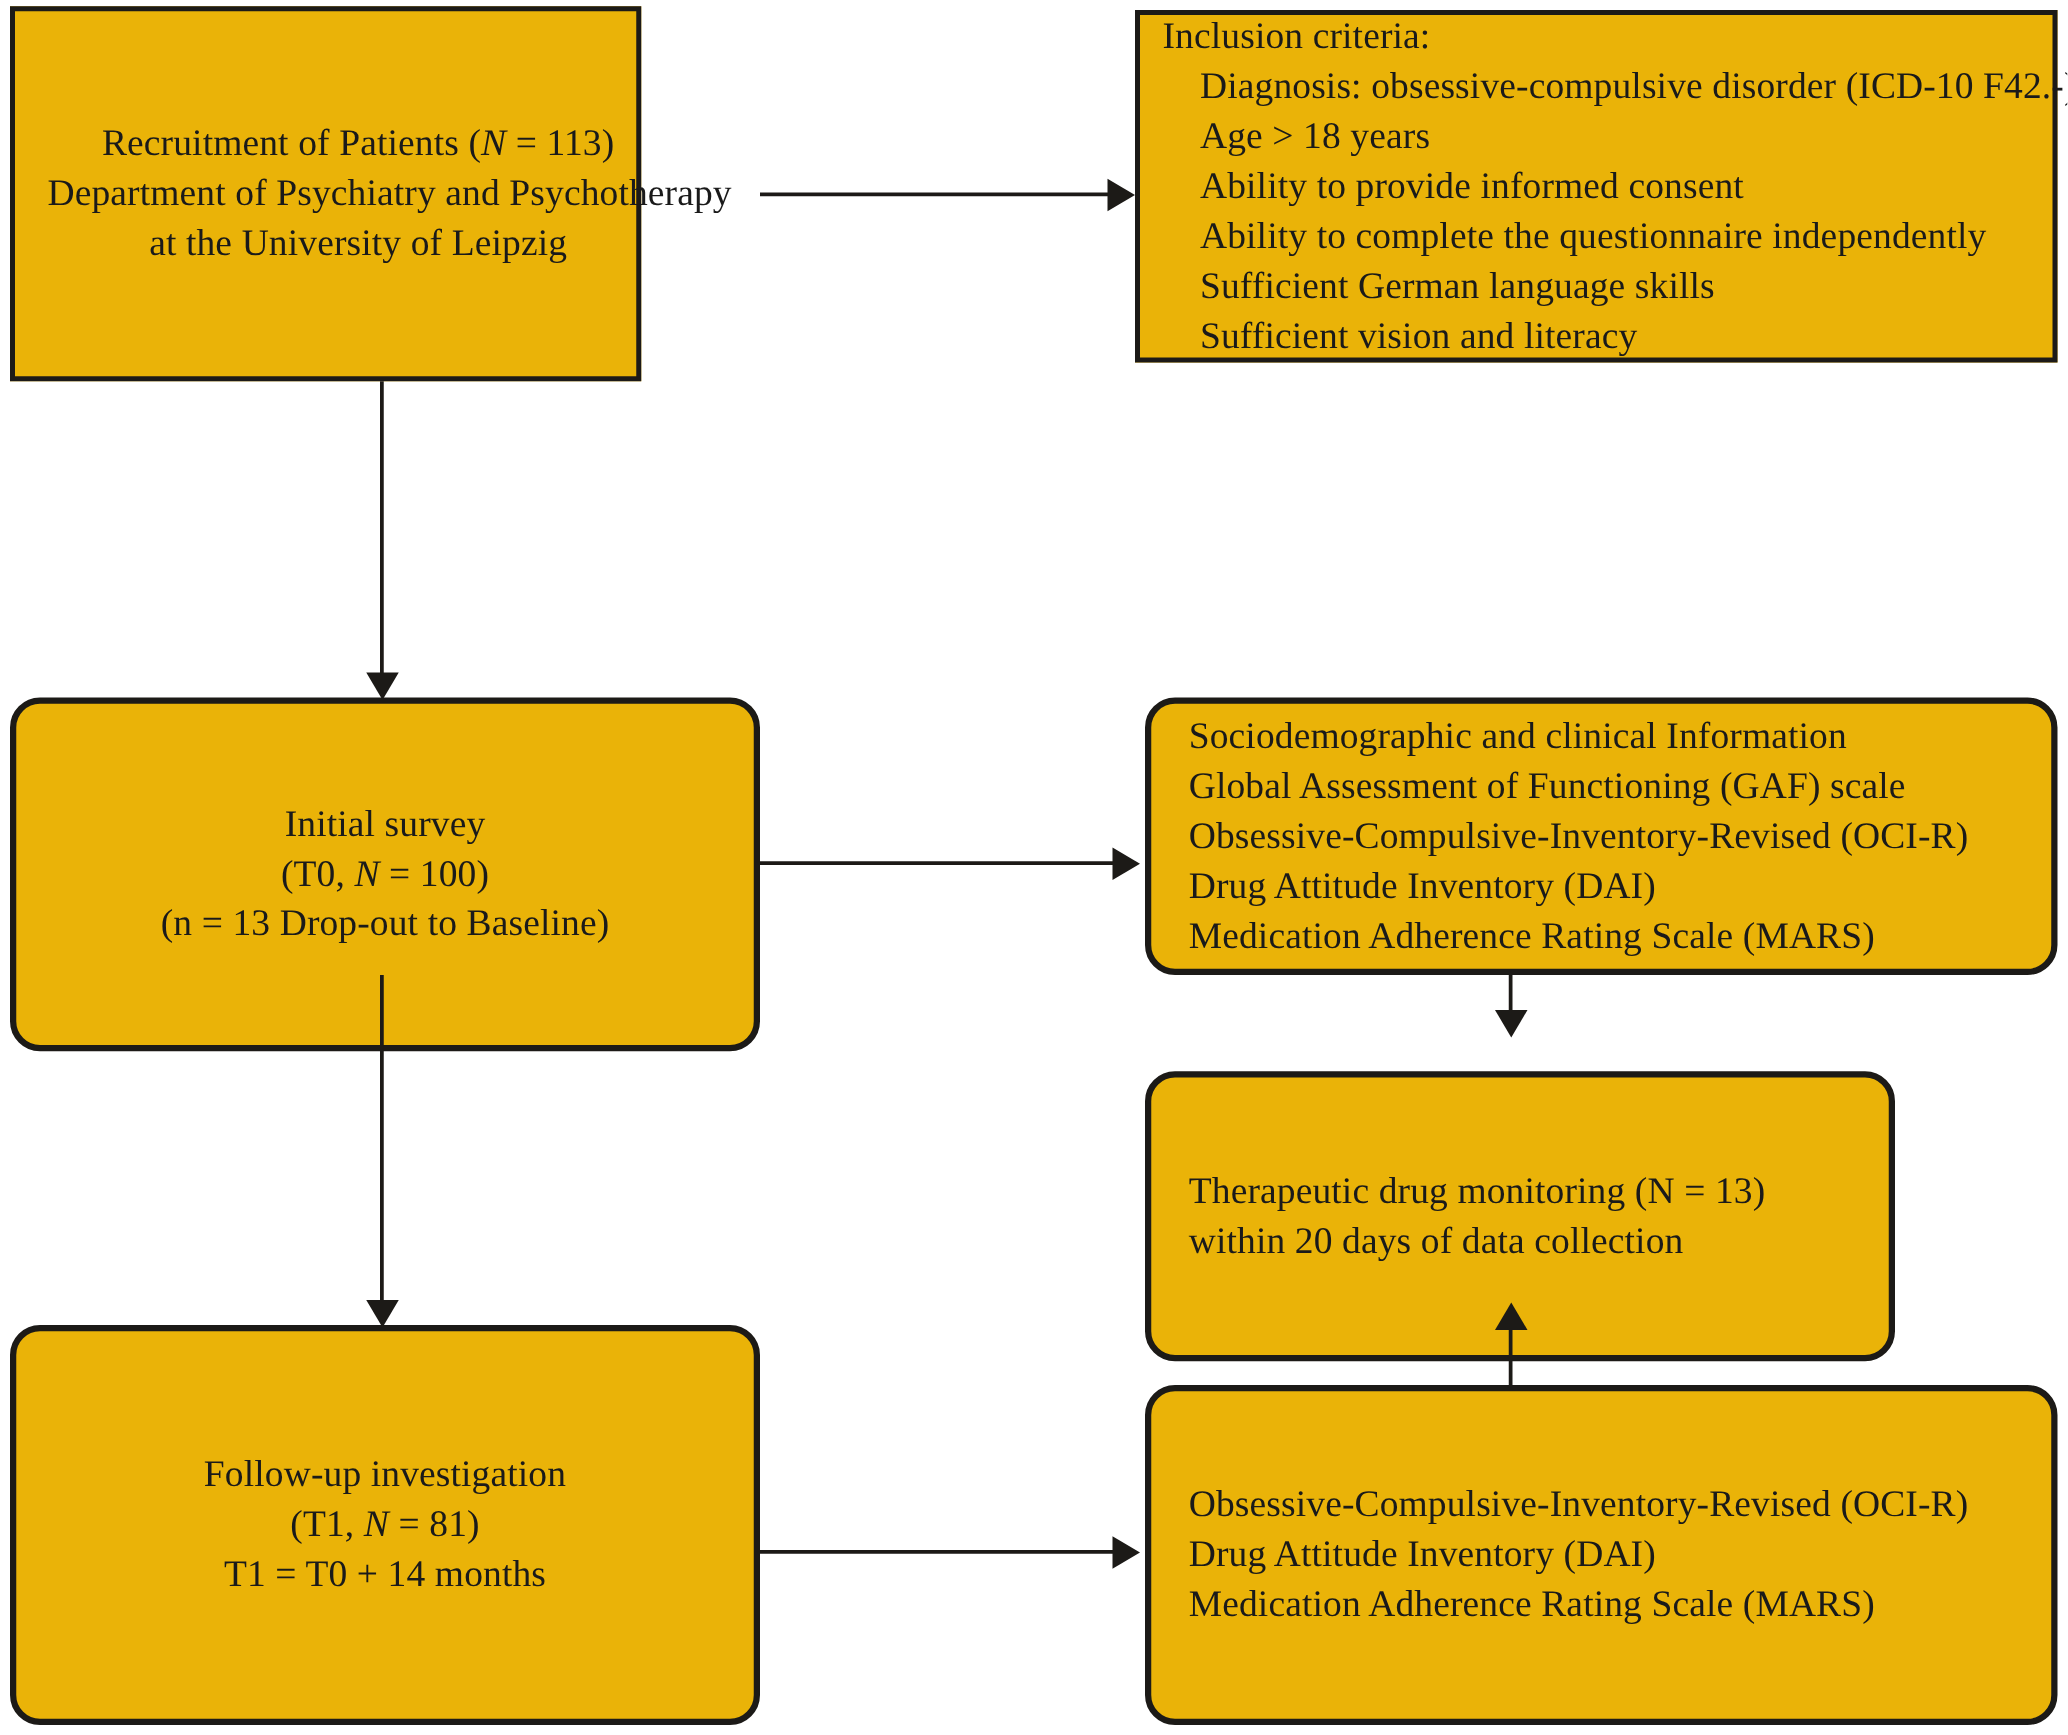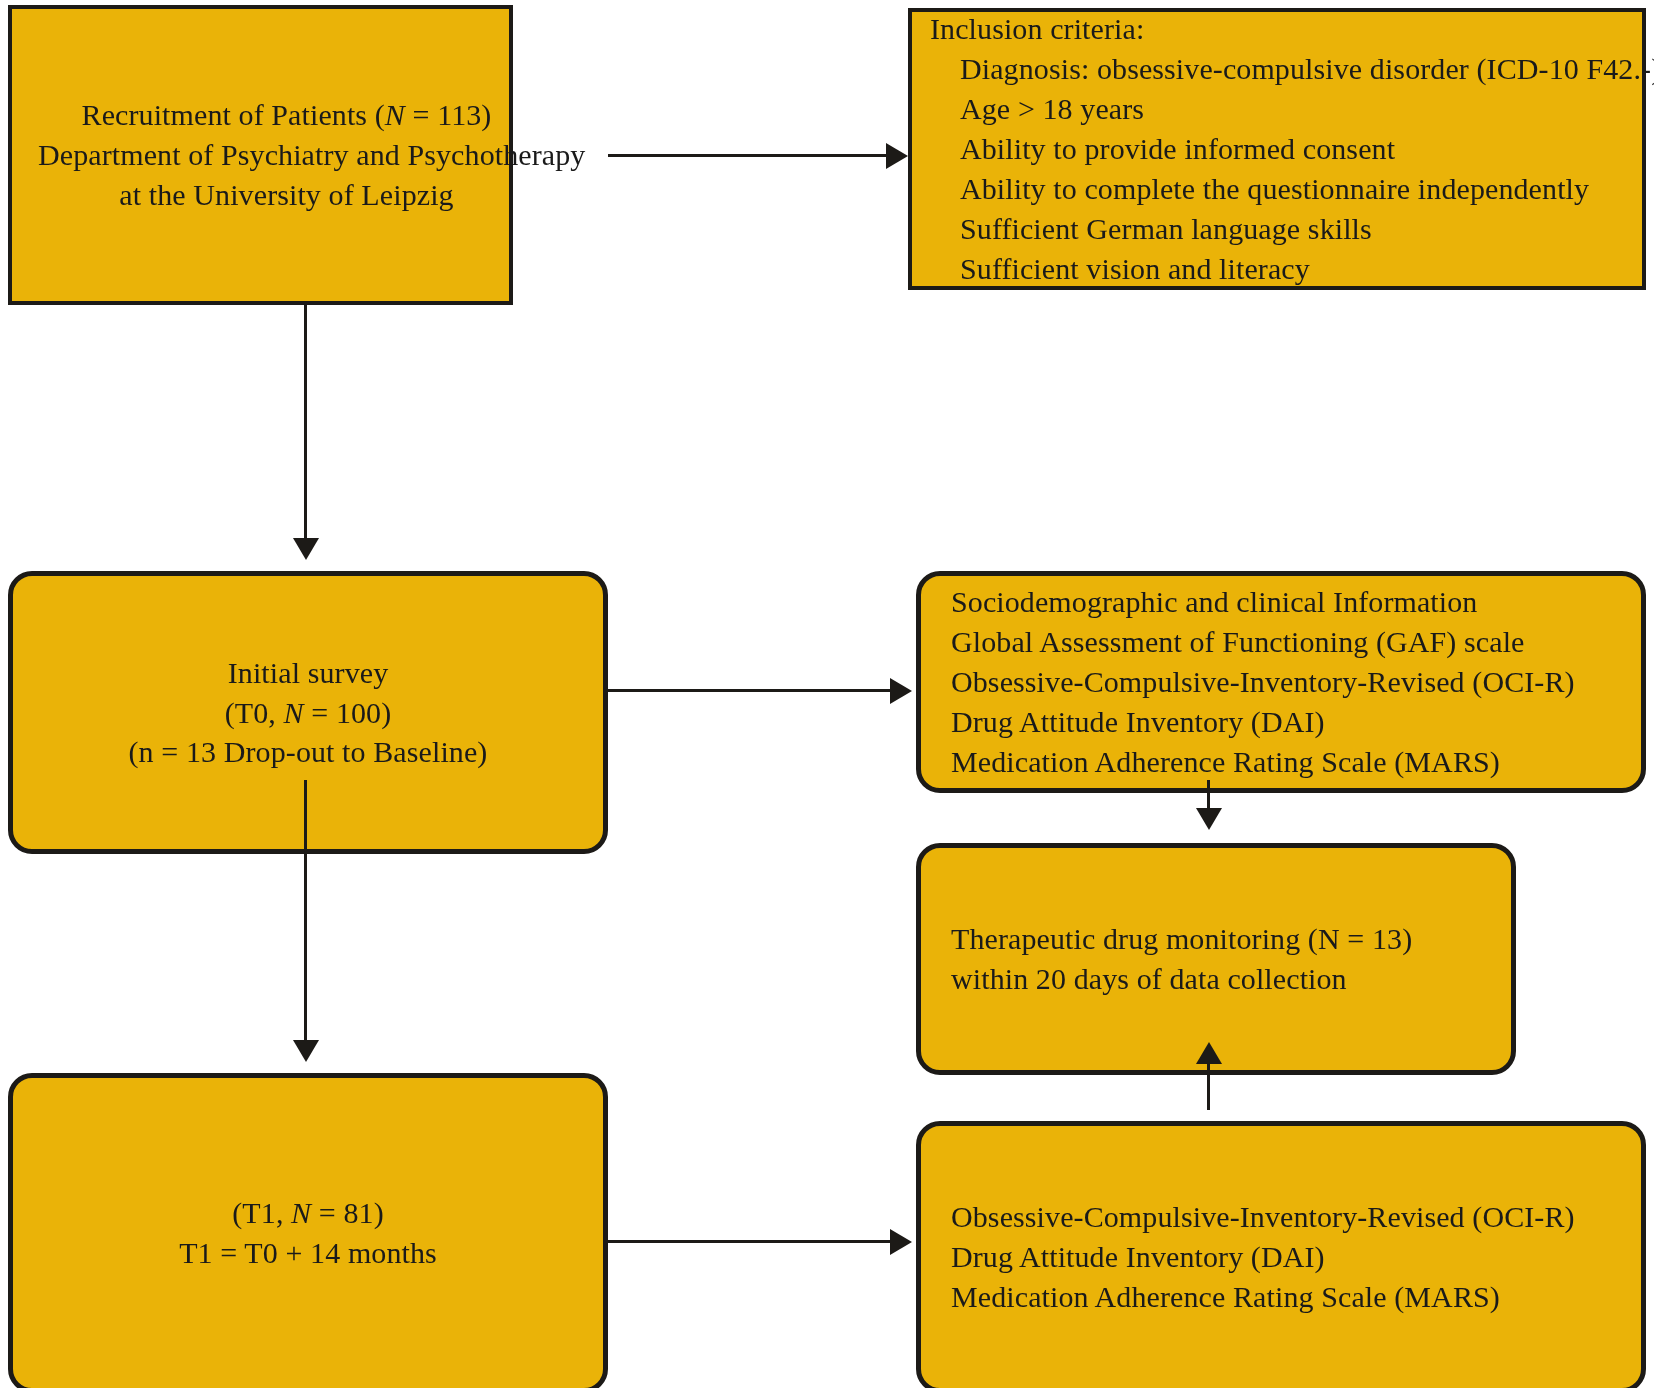--- a/index.html
+++ b/index.html
@@ -21,21 +21,21 @@
   }
   .box {
     position: absolute;
     box-sizing: border-box;
     background: #eab308;
     border: 4px solid #1c1a17;
     display: flex;
     align-items: center;
   }
   .box.sharp { border-radius: 0; border-width: 4px; }
-  .box.round { border-radius: 24px; border-width: 5px; margin-top: 13px; }
+  .box.round { border-radius: 24px; border-width: 5px; }
   .box-inner {
     width: 100%;
     padding: 0 26px;
   }
   .center-text {
     text-align: center;
   }
   .left-text {
     text-align: left;
   }
@@ -132,32 +132,33 @@
       <div class="line">Medication Adherence Rating Scale (MARS)</div>
     </div>
   </div>
 
   <div class="h-line" style="left:608px; top:689px; width:284px;"></div>
   <div class="arrow-right" style="left:890px; top:678px;"></div>
 
   <div class="v-line" style="left:1207px; top:780px; width:3px; height:32px;"></div>
   <div class="arrow-down" style="left:1196px; top:808px;"></div>
 
-  <div class="box round" style="left:916px; top:830px; width:600px; height:232px;">
+  <div class="box round" style="left:916px; top:857px; width:600px; height:232px;">
     <div class="box-inner left-text" style="padding:0 30px;">
       <div class="line">Therapeutic drug monitoring (N = 13)</div>
       <div class="line">within 20 days of data collection</div>
     </div>
   </div>
 
   <div class="v-line" style="left:304px; top:780px; width:3px; height:262px;"></div>
   <div class="arrow-down" style="left:293px; top:1040px;"></div>
 
   <div class="box round" style="left:8px; top:1060px; width:600px; height:320px;">
     <div class="box-inner center-text">
+      <div class="line">Follow-up investigation</div>
       <div class="line">(T1, <em class="italN">N</em> = 81)</div>
       <div class="line">T1 = T0 + 14 months</div>
     </div>
   </div>
 
   <div class="box round" style="left:916px; top:1108px; width:730px; height:272px;">
     <div class="box-inner left-text" style="padding:0 30px;">
       <div class="line">Obsessive-Compulsive-Inventory-Revised (OCI-R)</div>
       <div class="line">Drug Attitude Inventory (DAI)</div>
       <div class="line">Medication Adherence Rating Scale (MARS)</div>

